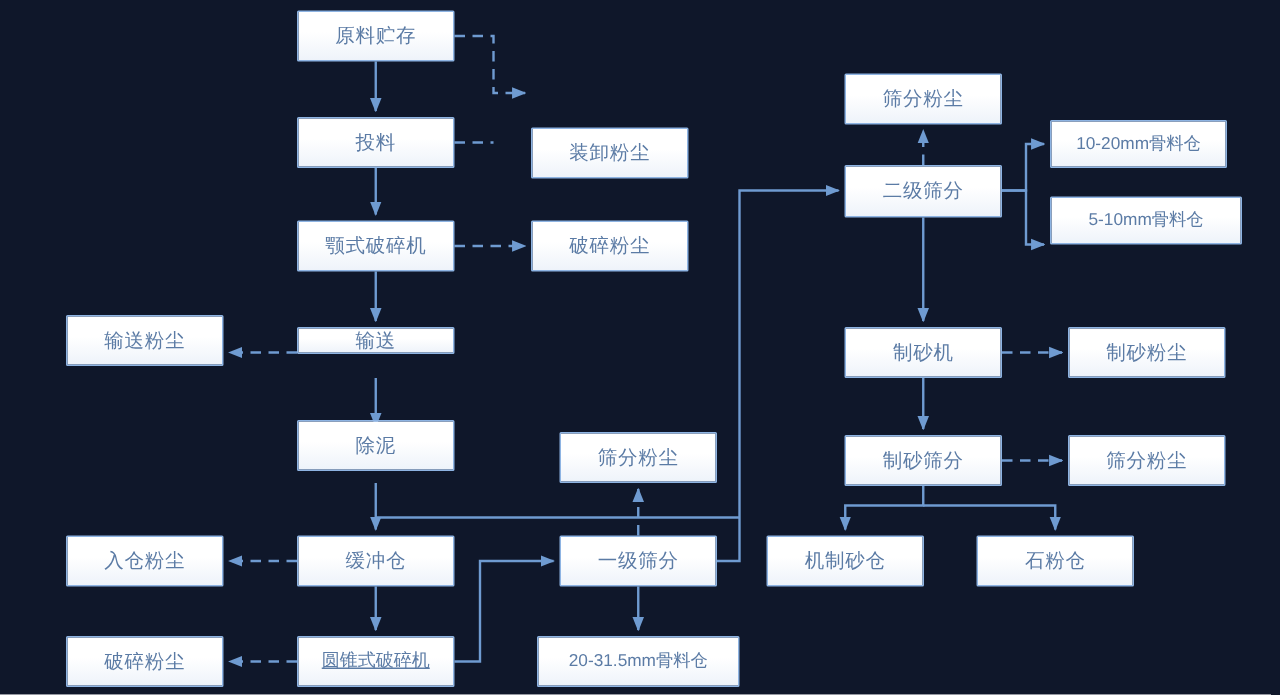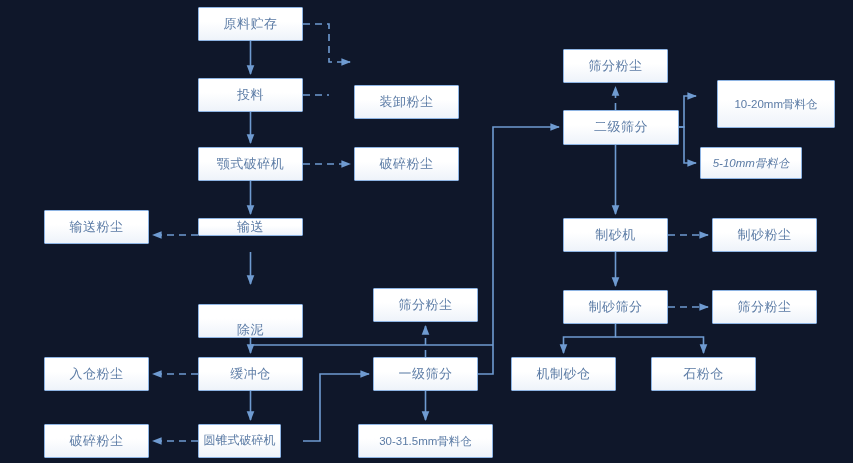--- a/index.html
+++ b/index.html
@@ -127,65 +127,65 @@
   </div>
 
   <div class="node" style="left:198px;top:218px;width:105px;height:18px;">
     <span>输送</span>
   </div>
 
   <div class="node" style="left:44px;top:210px;width:105px;height:34px;">
     <span>输送粉尘</span>
   </div>
 
-  <div class="node" style="left:198px;top:304px;width:105px;height:34px;align-items:flex-end;">
+  <div class="node" style="left:198px;top:280px;width:105px;height:34px;">
     <span>除泥</span>
   </div>
 
   <div class="node" style="left:198px;top:357px;width:105px;height:34px;">
     <span>缓冲仓</span>
   </div>
 
   <div class="node" style="left:44px;top:357px;width:105px;height:34px;">
     <span>入仓粉尘</span>
   </div>
 
-  <div class="node small" style="left:198px;top:424px;width:83px;height:34px;">
+  <div class="node small" style="left:198px;top:424px;width:105px;height:34px;text-decoration:underline;">
     <span>圆锥式破碎机</span>
   </div>
 
   <div class="node" style="left:44px;top:424px;width:105px;height:34px;">
     <span>破碎粉尘</span>
   </div>
 
   <div class="node" style="left:373px;top:288px;width:105px;height:34px;">
     <span>筛分粉尘</span>
   </div>
 
   <div class="node" style="left:373px;top:357px;width:105px;height:34px;">
     <span>一级筛分</span>
   </div>
 
   <div class="node tiny" style="left:358px;top:424px;width:135px;height:34px;">
-    <span>30-31.5mm骨料仓</span>
+    <span>20-31.5mm骨料仓</span>
   </div>
 
   <div class="node" style="left:563px;top:49px;width:105px;height:34px;">
     <span>筛分粉尘</span>
   </div>
 
-  <div class="node" style="left:563px;top:110px;width:116px;height:35px;">
+  <div class="node" style="left:563px;top:110px;width:105px;height:35px;">
     <span>二级筛分</span>
   </div>
 
-  <div class="node tiny" style="left:700px;top:80px;width:118px;height:48px;margin-left:17px;">
+  <div class="node tiny" style="left:700px;top:80px;width:118px;height:32px;">
     <span>10-20mm骨料仓</span>
   </div>
 
-  <div class="node tiny" style="left:700px;top:147px;width:102px;height:32px;font-style:italic;">
+  <div class="node tiny" style="left:700px;top:131px;width:128px;height:32px;">
     <span>5-10mm骨料仓</span>
   </div>
 
   <div class="node" style="left:563px;top:218px;width:105px;height:34px;">
     <span>制砂机</span>
   </div>
 
   <div class="node" style="left:712px;top:218px;width:105px;height:34px;">
     <span>制砂粉尘</span>
   </div>

